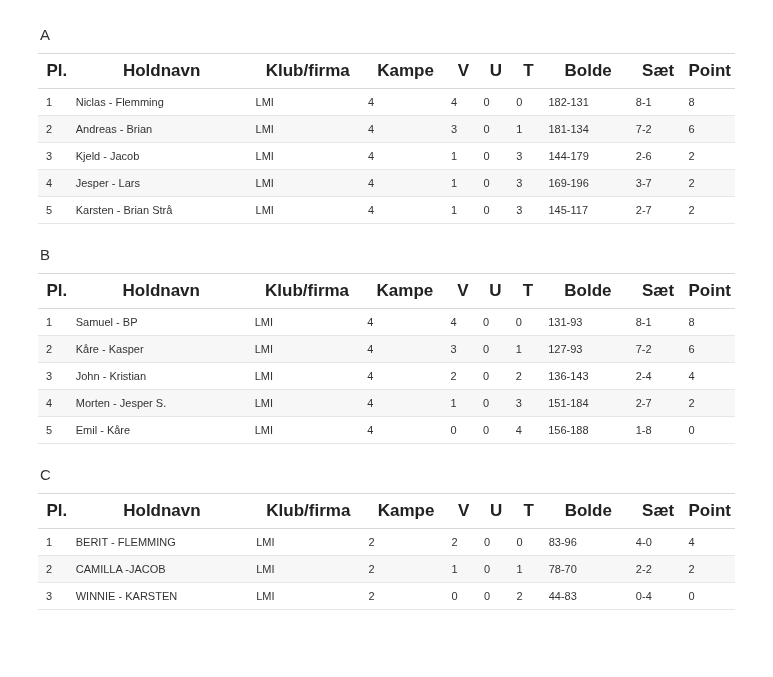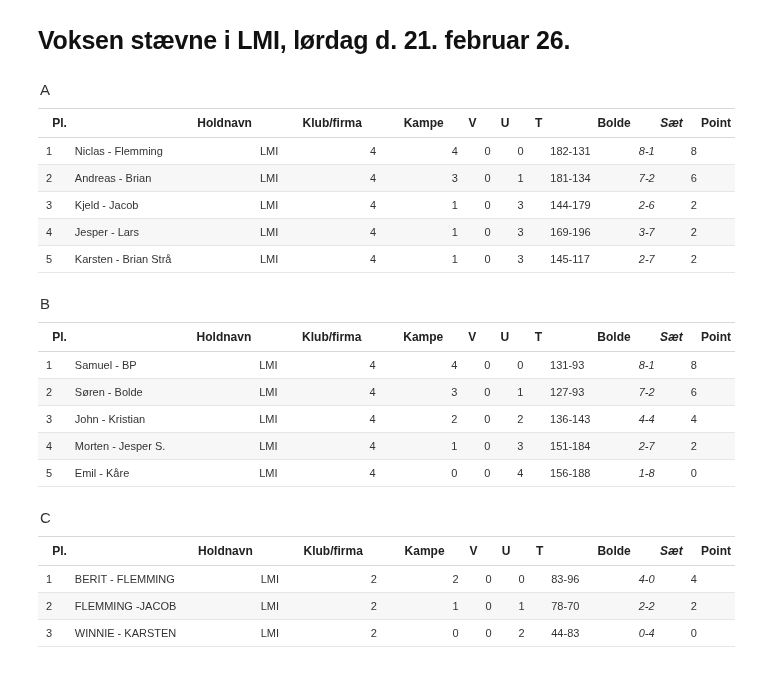--- a/index.html
+++ b/index.html
@@ -37,22 +37,22 @@
     color: #333333;
     margin: 0 0 10px 2px;
     font-weight: normal;
   }
   table.standings {
     width: 100%;
     border-collapse: collapse;
     font-size: 11px;
   }
   table.standings thead th {
-    text-align: right;
-    font-size: 12px;
+    text-align: center;
+    font-size: 17px;
     font-weight: bold;
     color: #222222;
     padding: 7px 4px 7px 4px;
     border-top: 1px solid #d8d8d8;
     border-bottom: 1px solid #d8d8d8;
     background: #ffffff;
     white-space: nowrap;
   }
   table.standings tbody td {
     padding: 7px 4px 7px 4px;
@@ -70,32 +70,31 @@
   }
   
   .c0 { width: 34px; padding-left: 8px !important; }
   .c1 { width: 200px; margin-top: 8px; }
   .c2 { width: 118px; }
   .c3 { width: 88px; margin-left: 40px; }
   .c4 { width: 36px; }
   .c5 { width: 36px; }
   .c6 { width: 36px; }
   .c7 { width: 96px; margin-top: 11px; }
-  .c8 { width: 56px; font-style: italic; }
+  .c8 { width: 56px; }
   .c9 { width: 50px; }
   
   .group-c .c1 { width: 200px; }
   .group-c .c2 { width: 118px; }
 </style>
 </head>
 <body>
 
 <div class="page">
 
-  <h1 class="page-title">Voksen stævne i LMI, lørdag d. 21. februar 26.</h1>
 
   <div class="group">
     <div class="group-label">A</div>
     <table class="standings group-a">
       <thead>
         <tr>
           <th class="c0">Pl.</th>
           <th class="c1">Holdnavn</th>
           <th class="c2">Klub/firma</th>
           <th class="c3">Kampe</th>
@@ -197,40 +196,40 @@
           <td class="c3">4</td>
           <td class="c4">4</td>
           <td class="c5">0</td>
           <td class="c6">0</td>
           <td class="c7">131-93</td>
           <td class="c8">8-1</td>
           <td class="c9">8</td>
         </tr>
         <tr>
           <td class="c0">2</td>
-          <td class="c1">Søren - Bolde</td>
+          <td class="c1">Kåre - Kasper</td>
           <td class="c2">LMI</td>
           <td class="c3">4</td>
           <td class="c4">3</td>
           <td class="c5">0</td>
           <td class="c6">1</td>
           <td class="c7">127-93</td>
           <td class="c8">7-2</td>
           <td class="c9">6</td>
         </tr>
         <tr>
           <td class="c0">3</td>
           <td class="c1">John - Kristian</td>
           <td class="c2">LMI</td>
           <td class="c3">4</td>
           <td class="c4">2</td>
           <td class="c5">0</td>
           <td class="c6">2</td>
           <td class="c7">136-143</td>
-          <td class="c8">4-4</td>
+          <td class="c8">2-4</td>
           <td class="c9">4</td>
         </tr>
         <tr>
           <td class="c0">4</td>
           <td class="c1">Morten - Jesper S.</td>
           <td class="c2">LMI</td>
           <td class="c3">4</td>
           <td class="c4">1</td>
           <td class="c5">0</td>
           <td class="c6">3</td>
@@ -279,21 +278,21 @@
           <td class="c3">2</td>
           <td class="c4">2</td>
           <td class="c5">0</td>
           <td class="c6">0</td>
           <td class="c7">83-96</td>
           <td class="c8">4-0</td>
           <td class="c9">4</td>
         </tr>
         <tr>
           <td class="c0">2</td>
-          <td class="c1">FLEMMING -JACOB</td>
+          <td class="c1">CAMILLA -JACOB</td>
           <td class="c2">LMI</td>
           <td class="c3">2</td>
           <td class="c4">1</td>
           <td class="c5">0</td>
           <td class="c6">1</td>
           <td class="c7">78-70</td>
           <td class="c8">2-2</td>
           <td class="c9">2</td>
         </tr>
         <tr>

